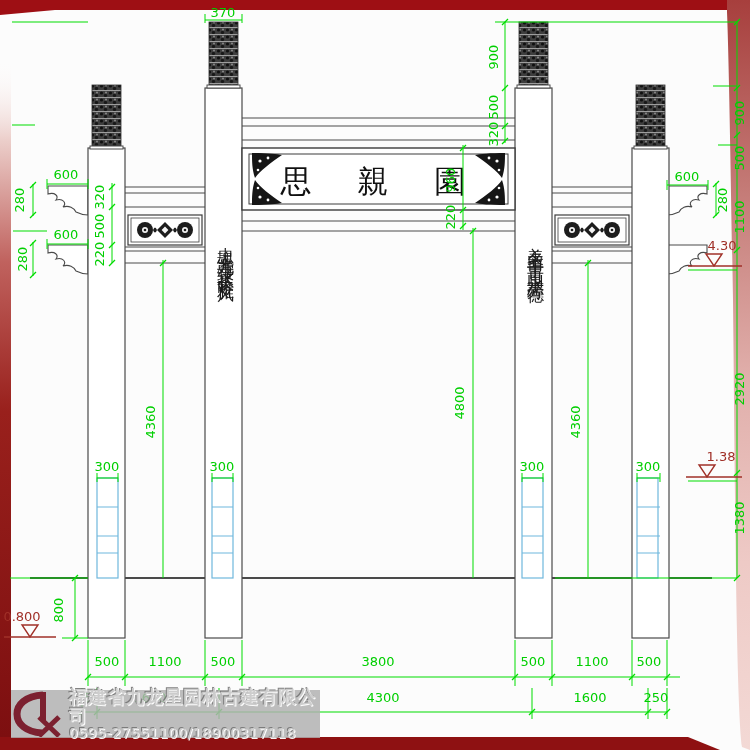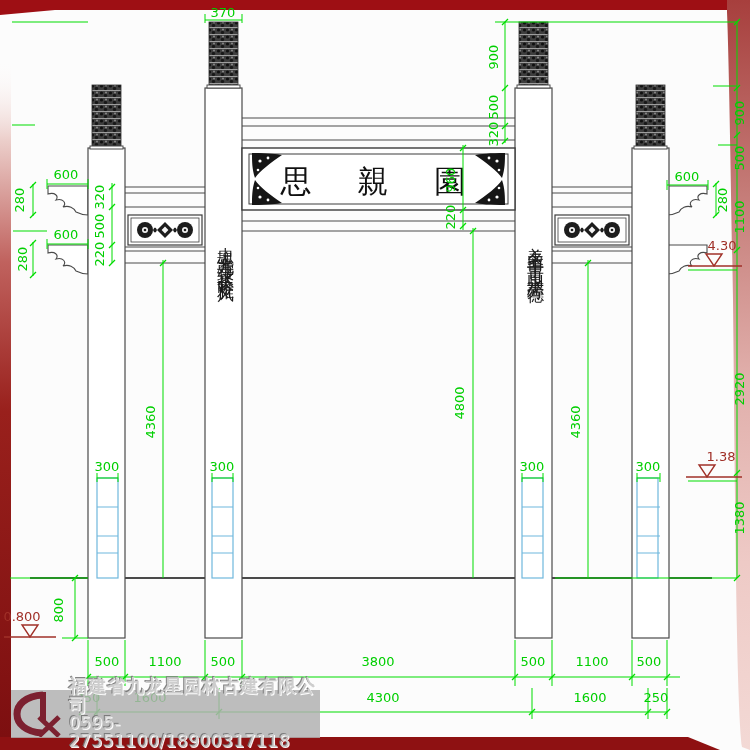--- a/index.html
+++ b/index.html
@@ -10,21 +10,21 @@
   .elev-text{fill:#a03028;font:13px "DejaVu Sans",sans-serif;text-anchor:middle;}
   .plaque-text{fill:#101010;font-family:"DejaVu Serif",serif;font-size:31px;
                letter-spacing:46px;text-anchor:middle;}
   .couplet{position:absolute;writing-mode:vertical-rl;text-orientation:upright;
            font-family:"DejaVu Serif",serif;font-size:17px;letter-spacing:4px;
            color:#1c1c1c;white-space:nowrap;}
   #watermark{position:absolute;left:11px;top:690px;width:309px;height:48px;
              background:rgba(176,176,176,0.84);display:flex;align-items:center;}
   #wm-text{margin-left:6px;line-height:1.05;}
   .wm-line1{font-size:18px;font-weight:bold;letter-spacing:1px;}
-  .wm-line2{font-size:17px;letter-spacing:0.5px;}
+  .wm-line2{font-size:14px;letter-spacing:0.5px;}
   .emboss{color:#cdcdcd;text-shadow:1px 1px 0 rgba(255,255,255,.95),
           -1px -1px 0 rgba(116,116,116,.9);}
 </style>
 </head>
 <body>
 
 <div id="canvas">
 
   <svg width="750" height="750">
     <defs>

